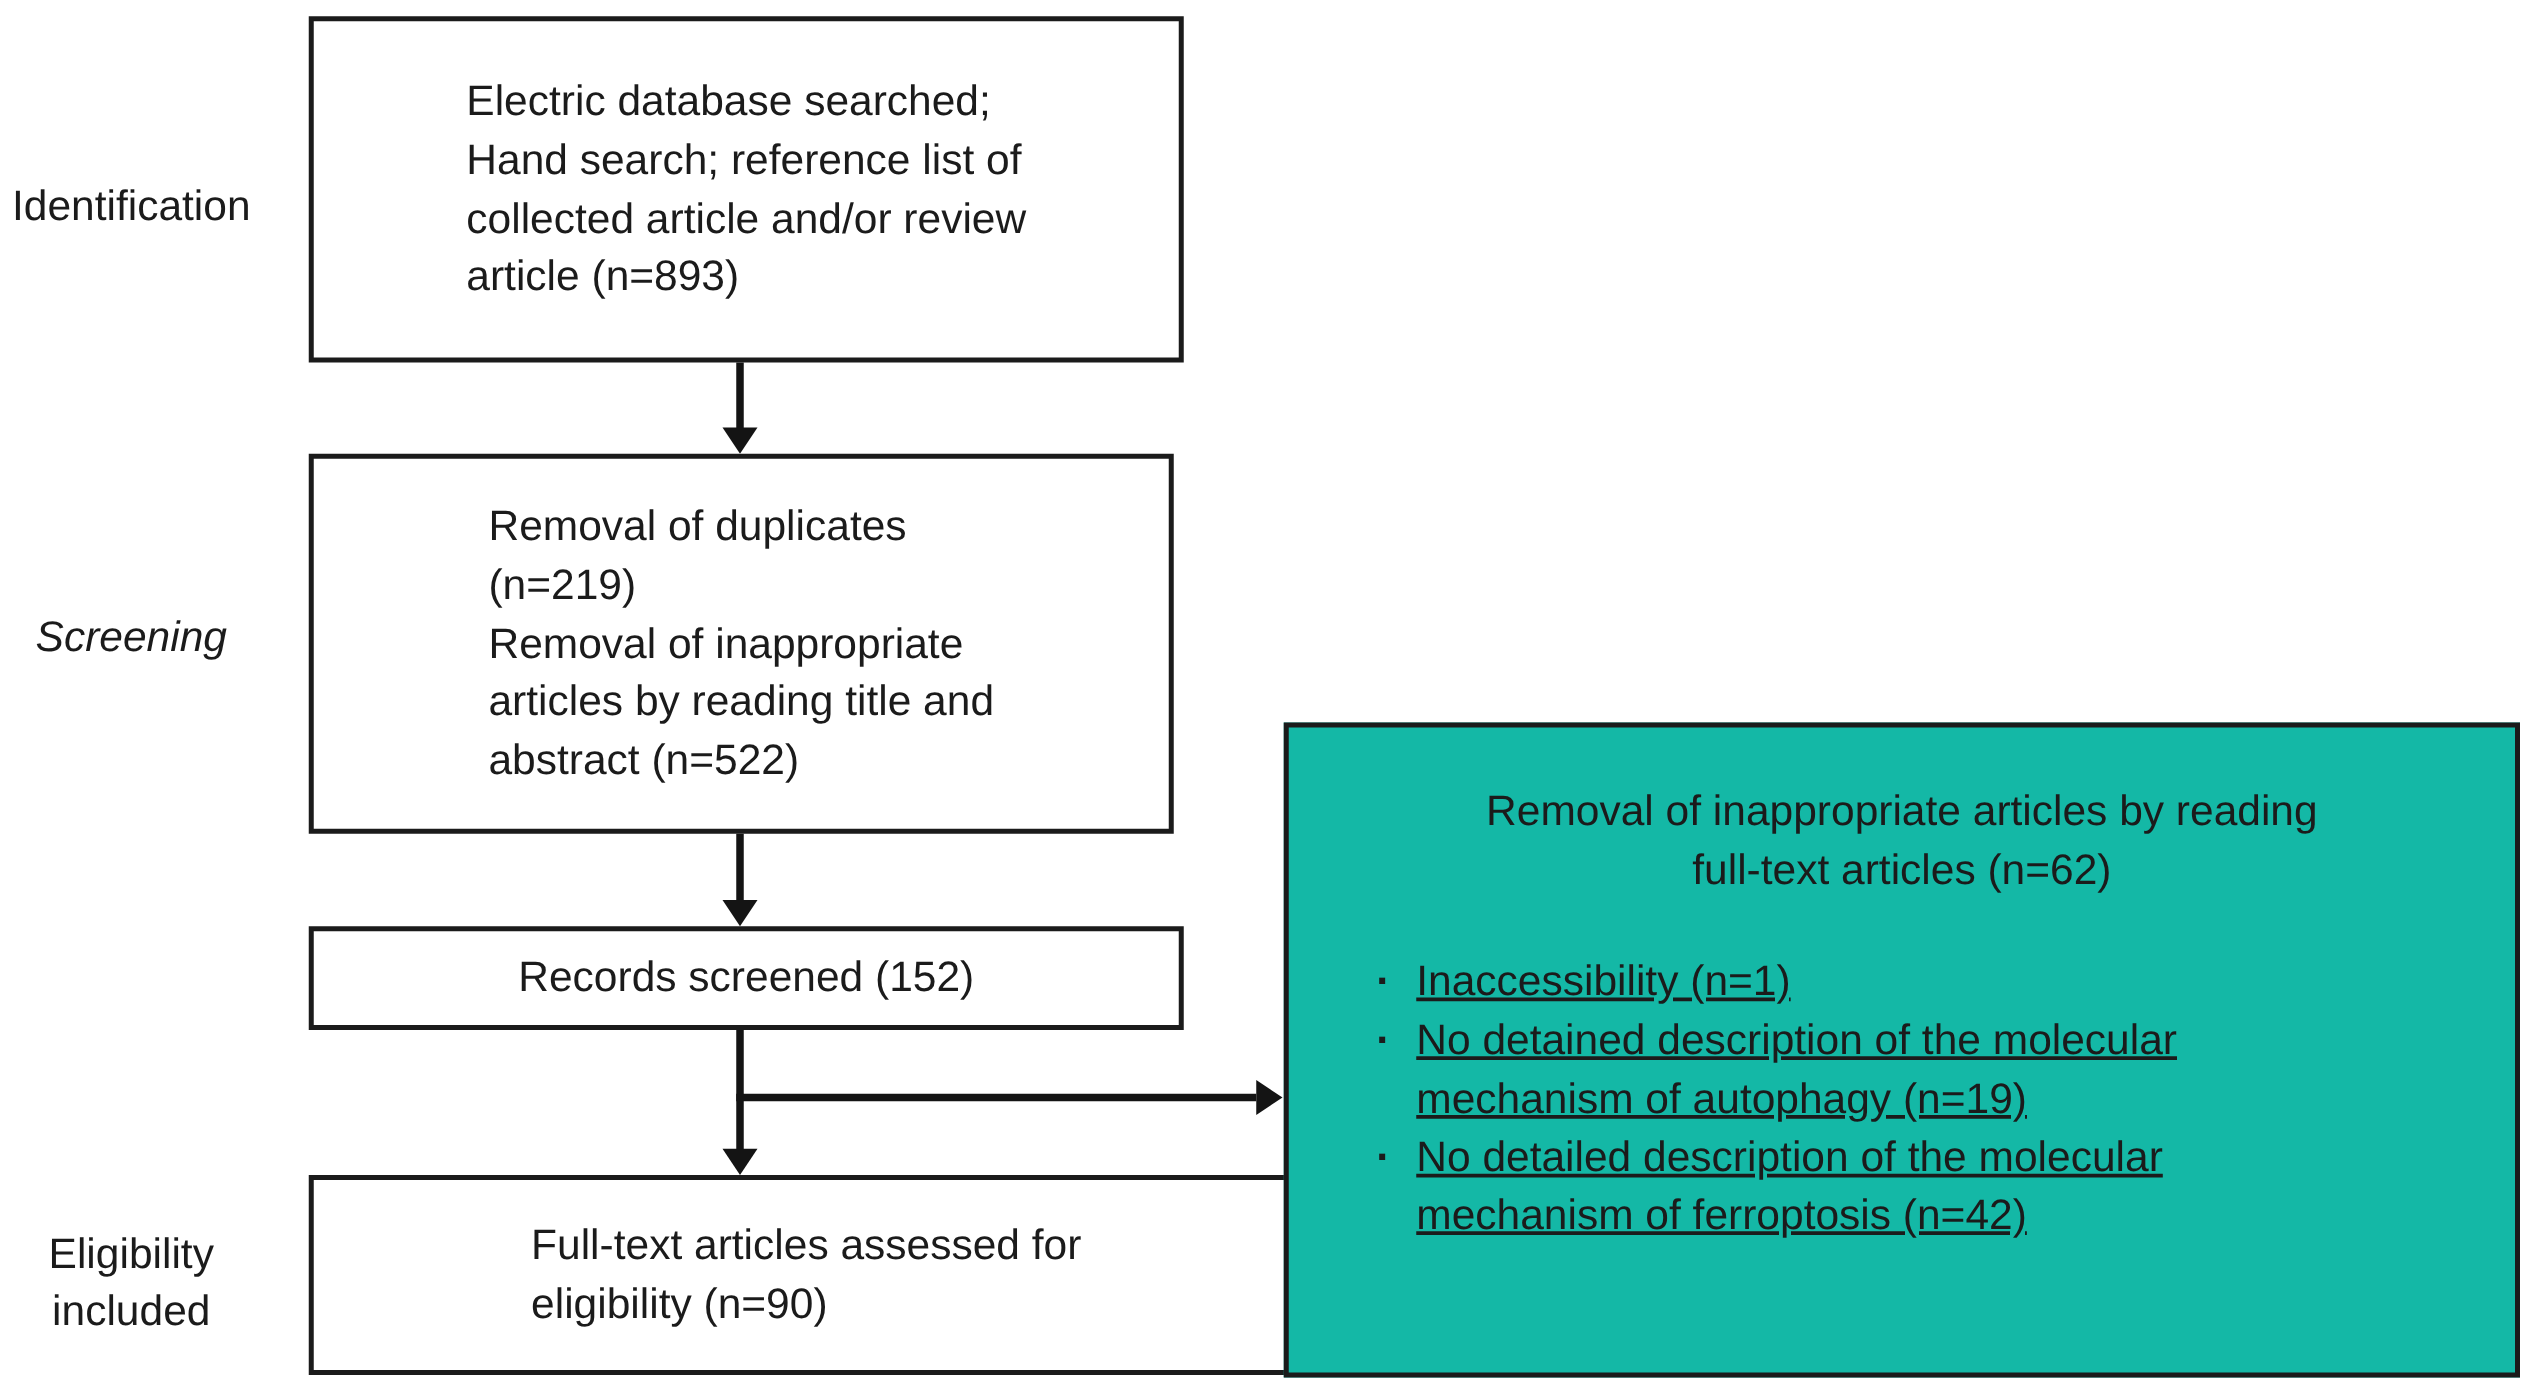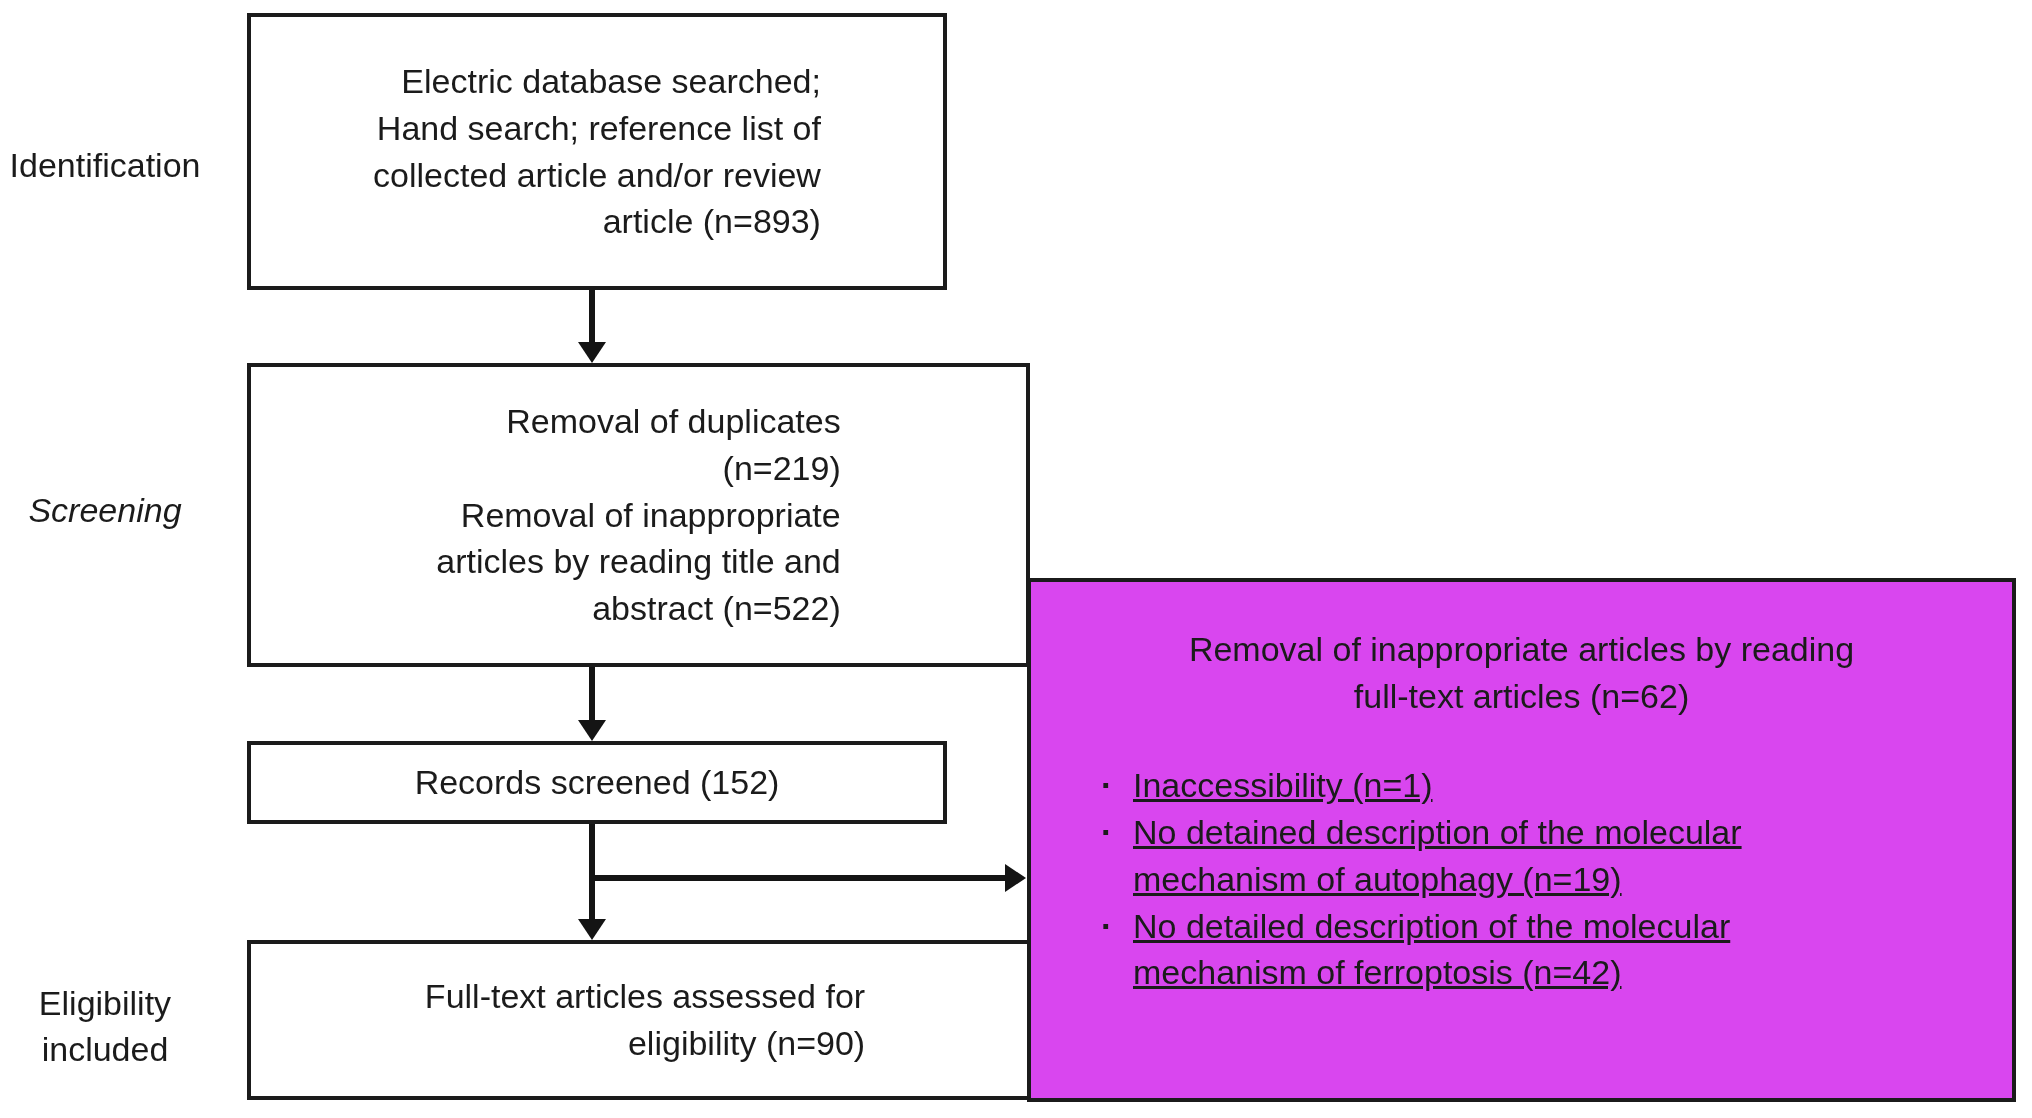--- a/index.html
+++ b/index.html
@@ -17,21 +17,21 @@
     overflow: hidden;
   }
   .flow-box {
     position: absolute;
     box-sizing: border-box;
     border: 4px solid #1b1b1b;
     background: #ffffff;
     display: flex;
     align-items: center;
     justify-content: center;
-    text-align: right;
+    text-align: left;
     font-size: 34px;
     line-height: 1.38;
     white-space: pre-line;
   }
   .stage-label {
     position: absolute;
     width: 210px;
     text-align: center;
     font-size: 34px;
     line-height: 1.36;
@@ -54,21 +54,21 @@
     width: 0;
     height: 0;
     border-top: 14px solid transparent;
     border-bottom: 14px solid transparent;
     border-left: 21px solid #141414;
   }
   .exclusion-box {
     position: absolute;
     box-sizing: border-box;
     border: 4px solid #1b1b1b;
-    background: #d946ef;
+    background: #14b8a6;
     font-size: 34px;
     line-height: 1.38;
     padding: 44px 36px 0 36px;
   }
   .exclusion-title {
     text-align: center;
     white-space: pre-line;
   }
   .bullet-list {
     list-style: none;
@@ -105,21 +105,21 @@
   <div class="flow-box" style="left:247px; top:13px; width:700px; height:277px;">
     <span>Electric database searched;
 Hand search; reference list of
 collected article and/or review
 article (n=893)</span>
   </div>
 
   <div class="line" style="left:589px; top:290px; width:6px; height:55px;"></div>
   <div class="arrowhead-down" style="left:578px; top:342px;"></div>
 
-  <div class="flow-box" style="left:247px; top:363px; width:783px; height:304px;">
+  <div class="flow-box" style="left:247px; top:363px; width:692px; height:304px;">
     <span>Removal of duplicates
 (n=219)
 Removal of inappropriate
 articles by reading title and
 abstract (n=522)</span>
   </div>
 
   <div class="line" style="left:589px; top:667px; width:6px; height:54px;"></div>
   <div class="arrowhead-down" style="left:578px; top:720px;"></div>
 

